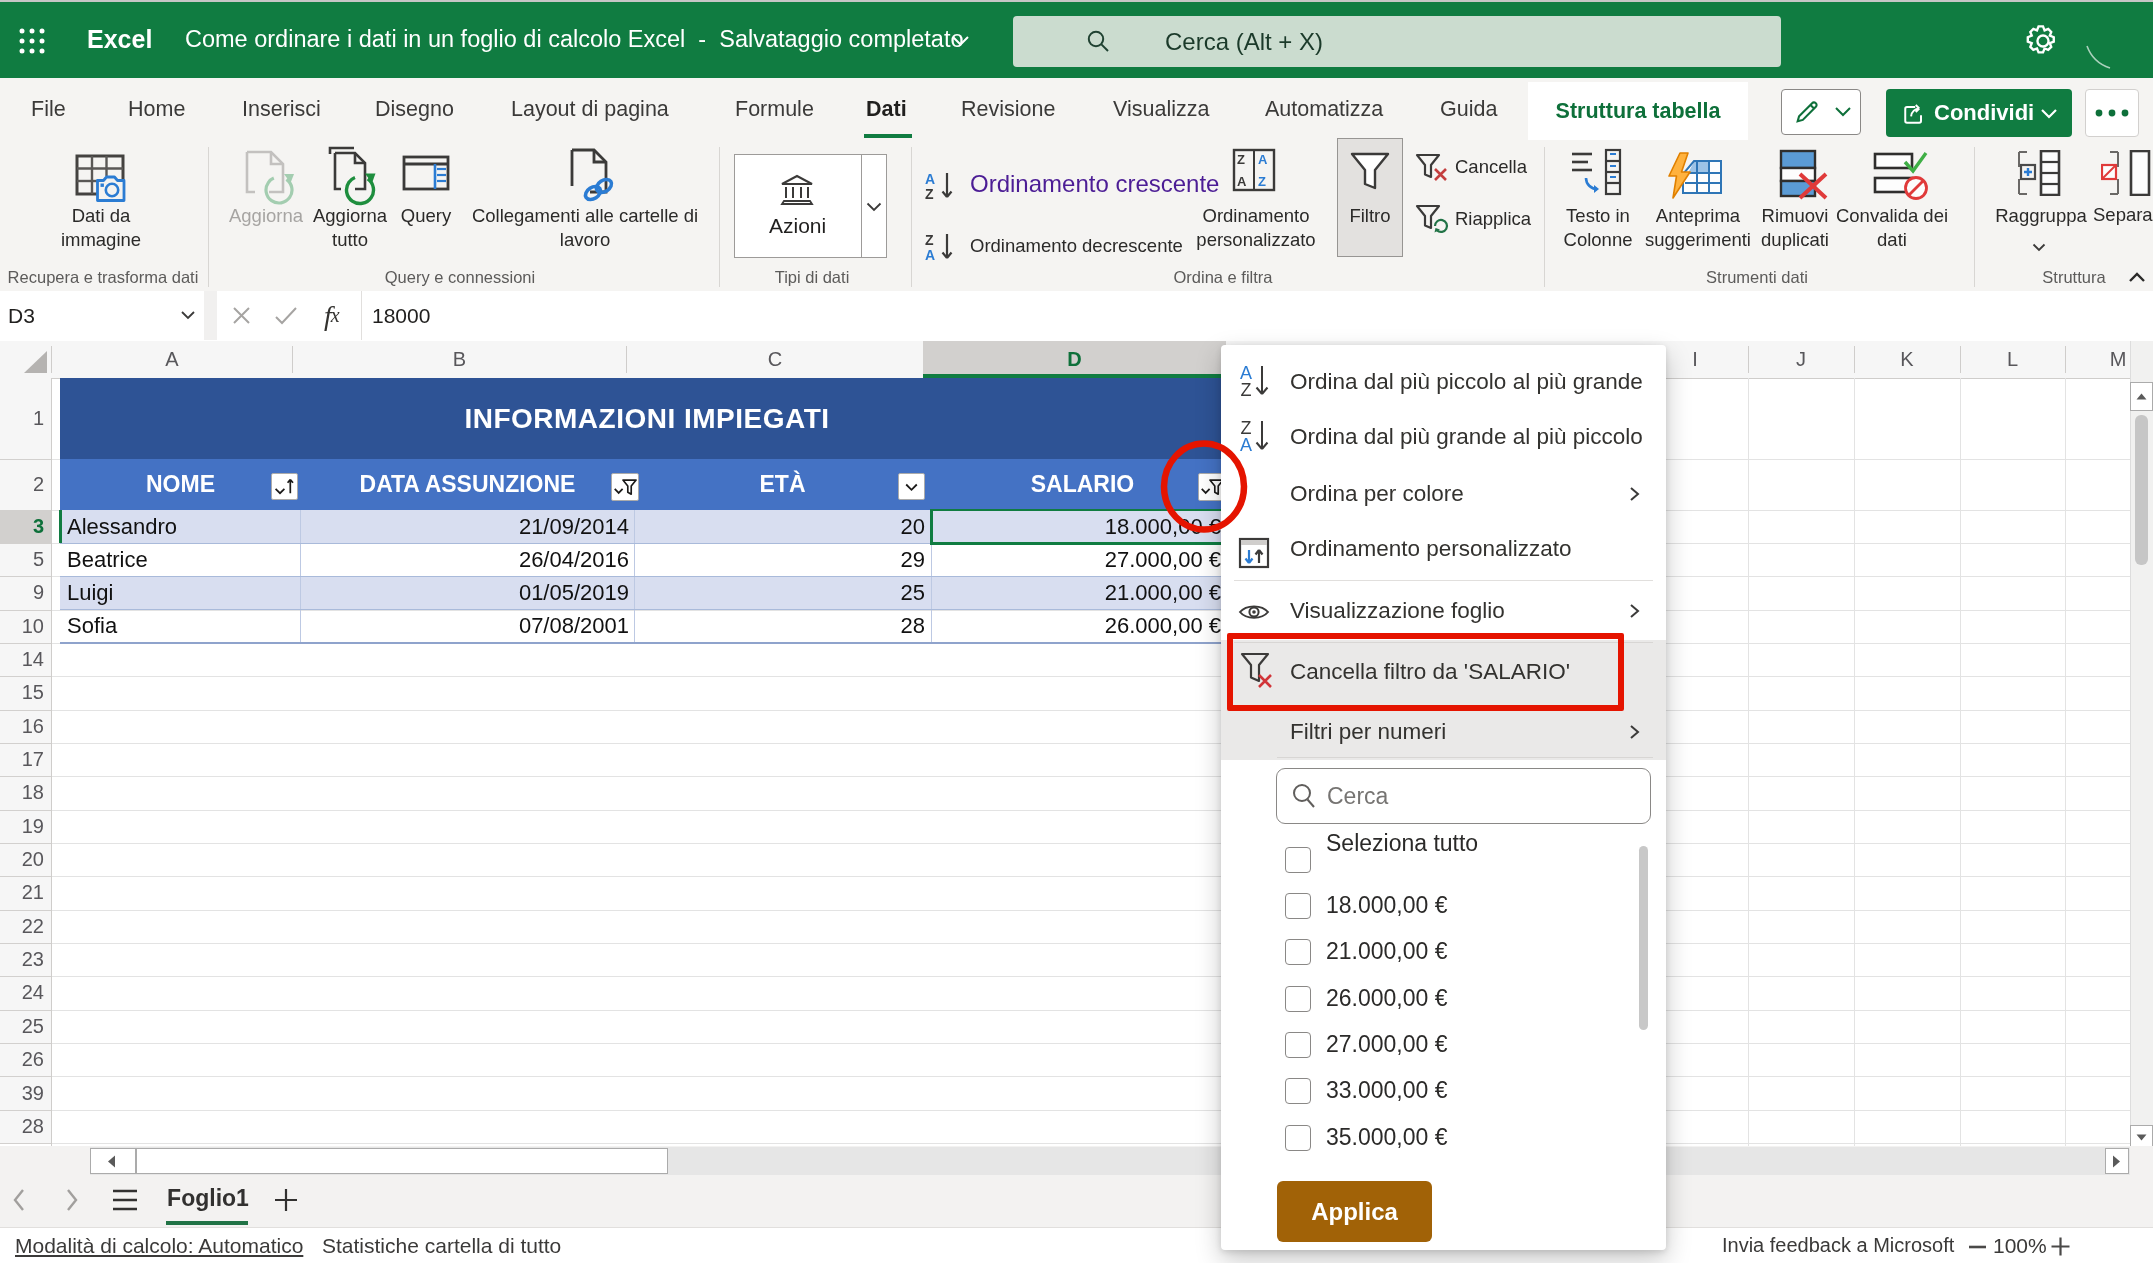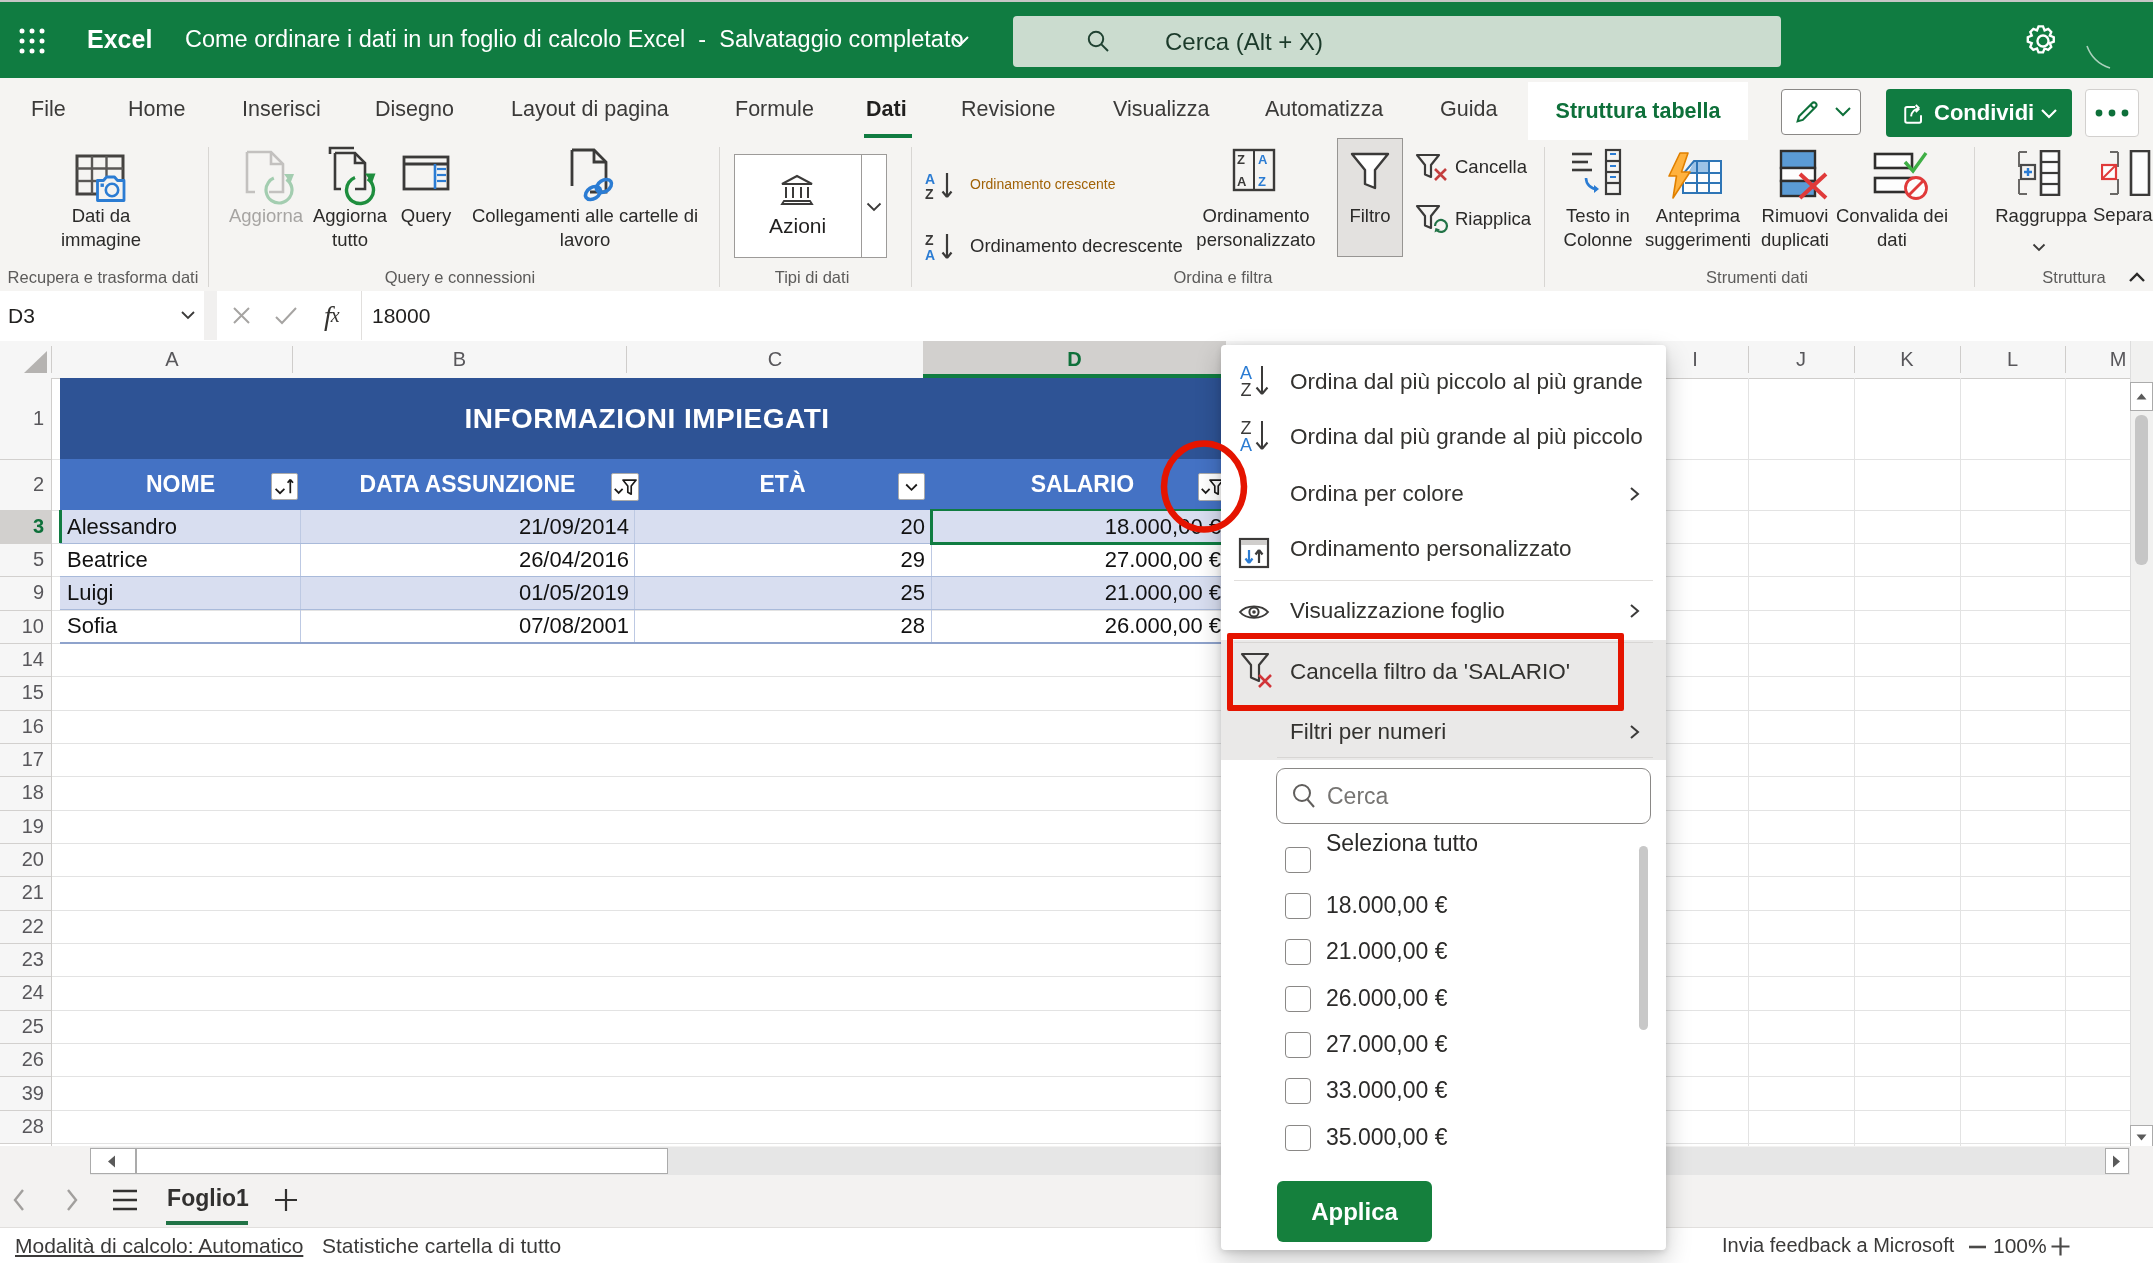--- a/index.html
+++ b/index.html
@@ -201,21 +201,21 @@
     <svg class="abs" style="left:866px;top:62px" width="16" height="10" viewBox="0 0 16 10">
         <path d="M1.5 1.5 L8 8 L14.5 1.5" stroke="#3b3a39" stroke-width="1.8" fill="none"></path>
       </svg>
     <div class="glabel" style="left:812px;">Tipi di dati</div>
 
     <svg class="abs" style="left:925px;top:31px" width="38" height="30" viewBox="0 0 38 30">
       <text x="0" y="13" font-size="14" font-weight="bold" fill="#2b7cd3" font-family="Liberation Sans">A</text>
       <text x="0" y="28" font-size="14" font-weight="bold" fill="#3b3a39" font-family="Liberation Sans">Z</text>
       <path d="M22 2 V26 M22 26 L17.5 20.5 M22 26 L26.5 20.5" stroke="#3b3a39" stroke-width="2.2" fill="none"></path>
     </svg>
-    <div class="abs" style="left:970px;top:32px;height:24px;display:flex;align-items:center;font-size:14px;color:#a16207;">Ordinamento crescente</div>
+    <div class="abs" style="left:970px;top:32px;height:24px;display:flex;align-items:center;font-size:24px;color:#4c1d95;">Ordinamento crescente</div>
     <svg class="abs" style="left:925px;top:92px" width="38" height="30" viewBox="0 0 38 30">
       <text x="0" y="13" font-size="14" font-weight="bold" fill="#3b3a39" font-family="Liberation Sans">Z</text>
       <text x="0" y="28" font-size="14" font-weight="bold" fill="#2b7cd3" font-family="Liberation Sans">A</text>
       <path d="M22 2 V26 M22 26 L17.5 20.5 M22 26 L26.5 20.5" stroke="#3b3a39" stroke-width="2.2" fill="none"></path>
     </svg>
     <div class="abs" style="left:970px;top:94px;height:24px;display:flex;align-items:center;font-size:18.5px;color:#2b2a29;">Ordinamento decrescente</div>
 
     <svg class="abs" style="left:1232px;top:8px" width="48" height="52" viewBox="0 0 48 52">
       <rect x="2" y="2" width="40" height="40" fill="none" stroke="#3b3a39" stroke-width="2.4"></rect>
       <line x1="22" y1="2" x2="22" y2="42" stroke="#3b3a39" stroke-width="2"></line>
@@ -587,21 +587,21 @@
     <div class="chk" style="top:641px;"></div>
       <div class="chklab" style="top:639px;height:28px;">26.000,00 €</div>
     <div class="chk" style="top:687px;"></div>
       <div class="chklab" style="top:685px;height:28px;">27.000,00 €</div>
     <div class="chk" style="top:733px;"></div>
       <div class="chklab" style="top:731px;height:28px;">33.000,00 €</div>
     <div class="chk" style="top:780px;"></div>
       <div class="chklab" style="top:778px;height:28px;">35.000,00 €</div>
     <div class="abs" style="left:418px;top:501px;width:9px;height:184px;background:#c8c8c8;border-radius:4.5px;"></div>
 
-    <div class="abs" style="left:56px;top:836px;width:155px;height:61px;background:#15803d;border-radius:6px;display:flex;align-items:center;justify-content:center;color:#fff;font-weight:bold;font-size:24px;">Applica</div>
+    <div class="abs" style="left:56px;top:836px;width:155px;height:61px;background:#a16207;border-radius:6px;display:flex;align-items:center;justify-content:center;color:#fff;font-weight:bold;font-size:24px;">Applica</div>
   </div>
 
   <svg class="abs" style="left:1158px;top:438px;z-index:45;" width="92" height="97" viewBox="0 0 92 97">
       <ellipse cx="46" cy="48.5" rx="40" ry="43" fill="none" stroke="#e51400" stroke-width="6.5"></ellipse>
     </svg>
   <div class="abs" style="left:1227px;top:633px;width:385px;height:66px;border:6px solid #e51400;border-radius:2px;z-index:45;"></div>
 
   <div class="abs" id="hscroll"></div>
   <div class="abs" id="sheetbar"></div>
   <div class="abs" id="statusbar"></div>

